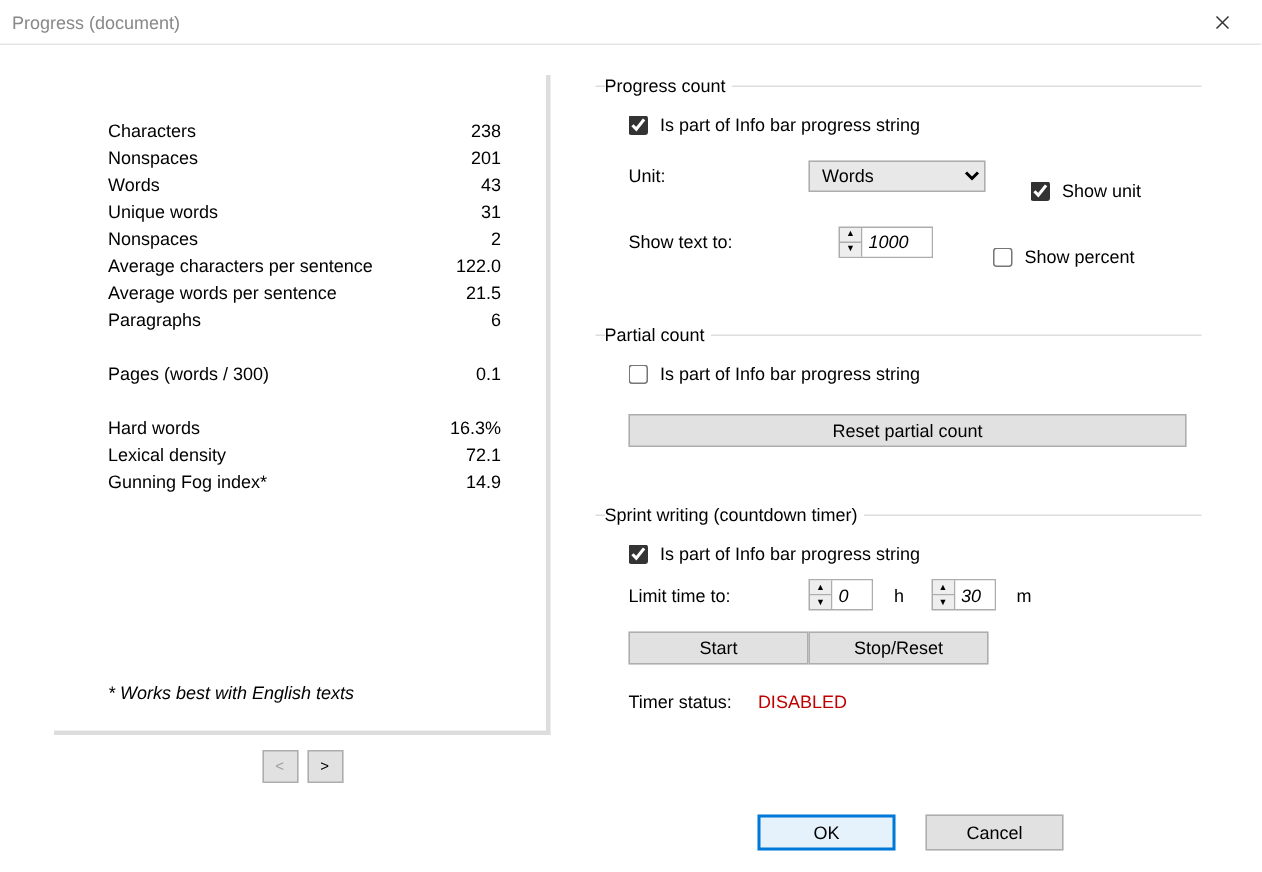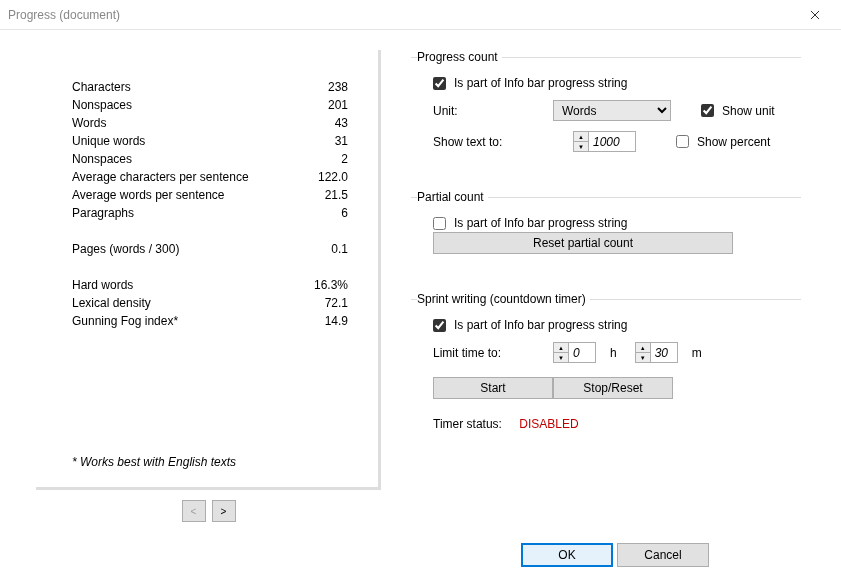--- a/index.html
+++ b/index.html
@@ -149,23 +149,23 @@
     border: none;
     width: 46px;
     padding: 0 4px;
     font-size: 12px;
     outline:none;
     font-style:italic;
   }
   .numwrap.small input { width: 26px; }
   .wide-btn {
     display: block;
-    width: 300px;
+    width: 372px;
     height: 22px;
-    margin: 2px 0 0 12px;
+    margin: 20px 0 0 12px;
     border: 1px solid #adadad;
     background: #e1e1e1;
     font-size: 12px;
   }
   .btn-row {
     display:flex; gap:0;
     margin: 14px 0 0 12px;
   }
   .btn-row button {
     width: 120px;
@@ -176,35 +176,35 @@
   }
   .timer-status {
     margin: 18px 0 0 12px;
   }
   .timer-status .val { color: #c00000; margin-left: 14px;}
   .dialog-buttons {
     position: absolute;
     bottom: 14px;
     right: 132px;
     display: flex;
-    gap: 4px;
+    gap: 20px;
   }
   .dialog-buttons button {
     width: 92px;
     height: 24px;
     font-size: 12px;
     background: #e1e1e1;
     border: 1px solid #adadad;
   }
   .dialog-buttons button.primary {
     border: 2px solid #0078d7;
     background: #e5f1fb;
   }
   .suffix { margin: 0 8px 0 4px;}
-  .chk-inline { display:flex; align-items:flex-start; gap:8px; margin-left: 20px;}
+  .chk-inline { display:flex; align-items:flex-end; gap:8px; margin-left: 20px; margin-top: 20px;}
 </style>
 </head>
 <body>
 
 <div class="titlebar">
   <span class="title">Progress (document)</span>
   <div class="close">
     <svg width="10" height="10" viewBox="0 0 10 10">
         <path d="M1 1 L9 9 M9 1 L1 9" stroke="#333" stroke-width="1" fill="none"></path>
       </svg>

